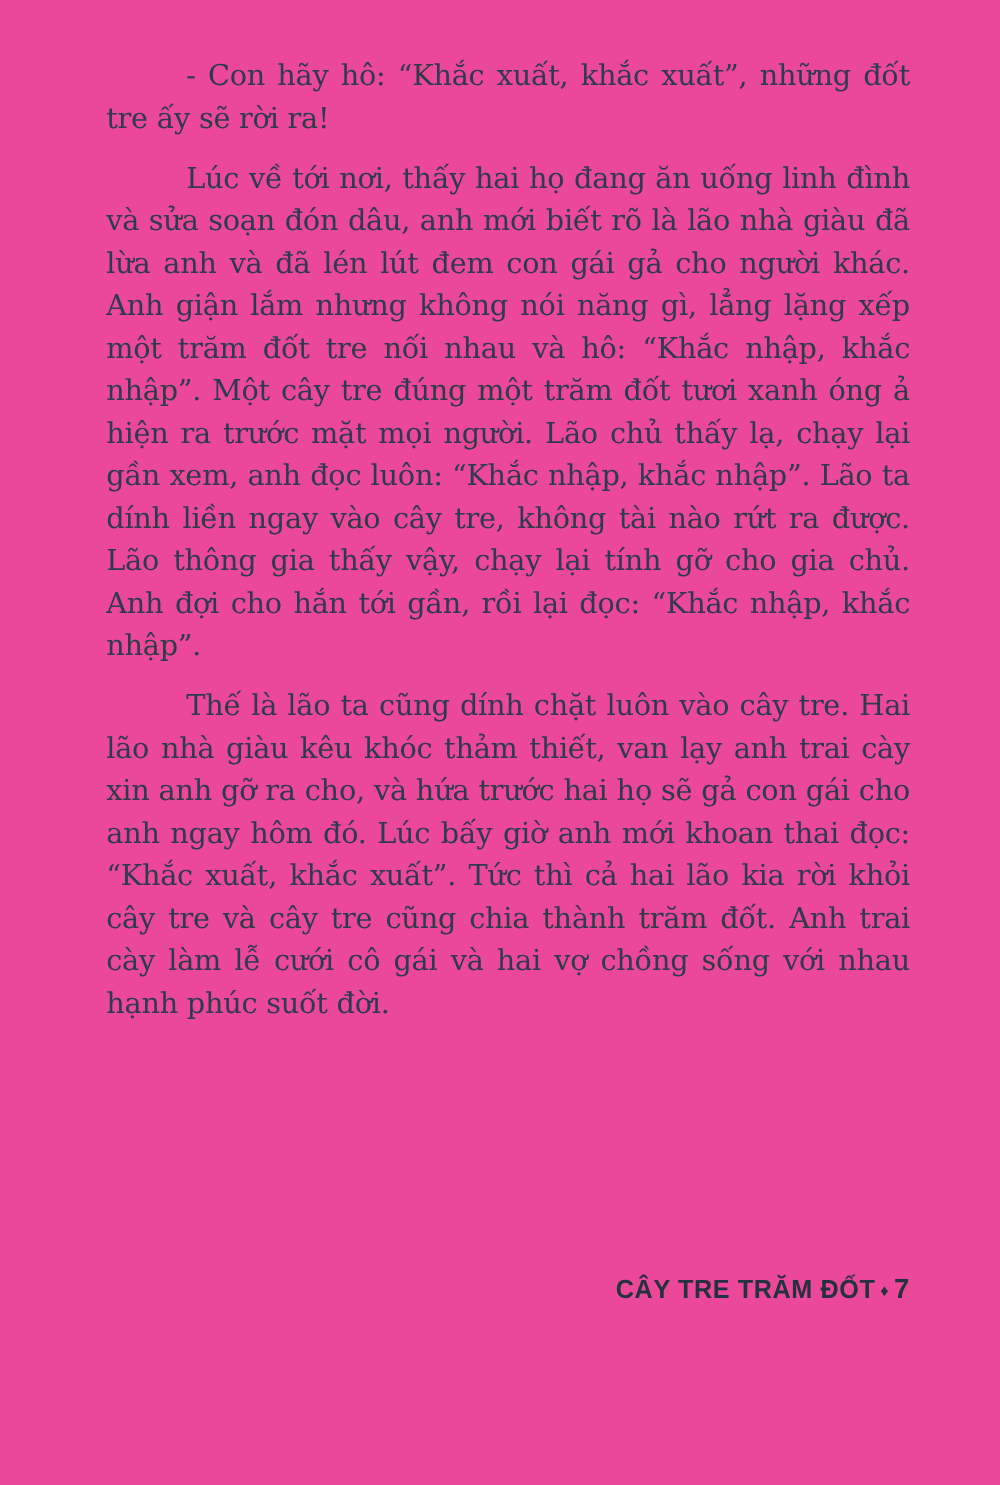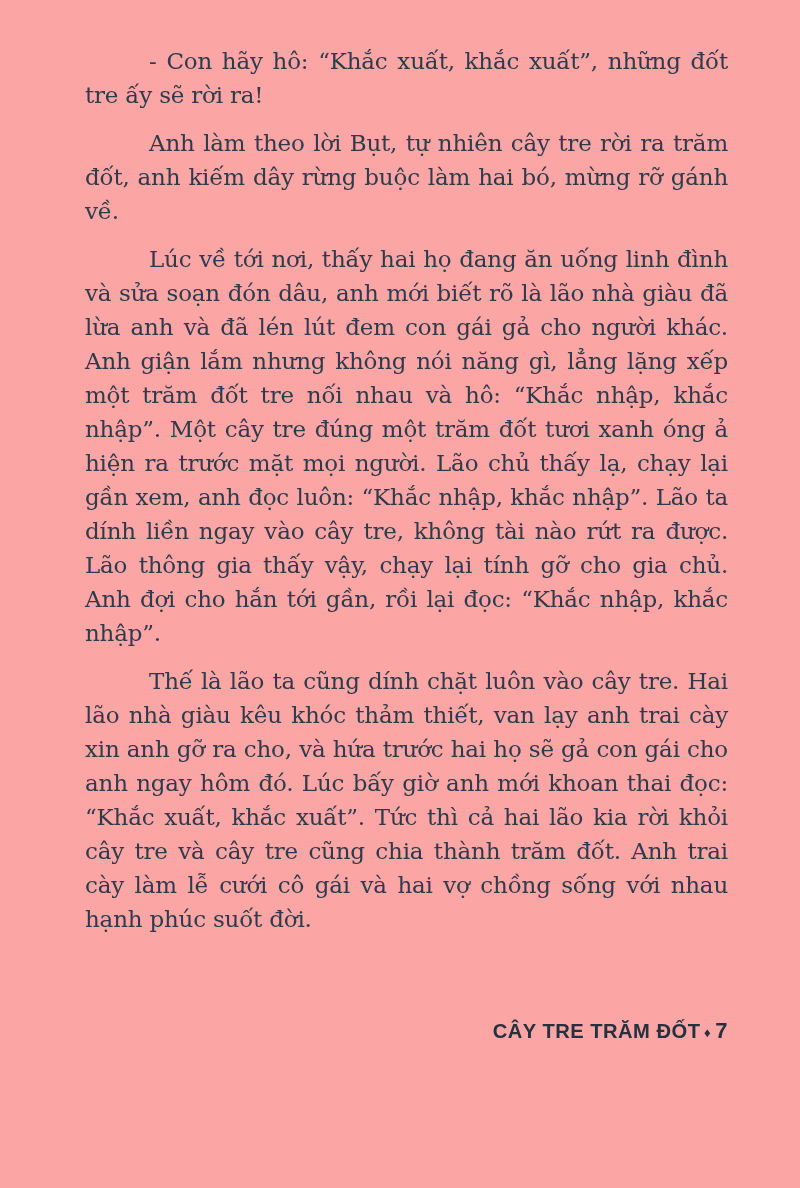--- a/index.html
+++ b/index.html
@@ -4,21 +4,21 @@
 <style>
   html, body {
     margin: 0;
     padding: 0;
     background: #ffffff;
   }
   .page {
     position: relative;
     width: 800px;
     height: 1188px;
-    background: #fca5a5;
+    background: #ec4899;
     overflow: hidden;
     font-family: "DejaVu Serif", serif;
   }
   .text-block {
     position: absolute;
     left: 85px;
     top: 44px;
     width: 643px;
     text-align: justify;
     color: #2d3b4c;
@@ -59,21 +59,20 @@
     font-size: 22px;
   }
 </style>
 </head>
 <body>
 
 <div class="page">
 
   <main class="text-block">
     <p>- Con hãy hô: “Khắc xuất, khắc xuất”, những đốt tre ấy sẽ rời ra!</p>
-    <p>Anh làm theo lời Bụt, tự nhiên cây tre rời ra trăm đốt, anh kiếm dây rừng buộc làm hai bó, mừng rỡ gánh về.</p>
     <p>Lúc về tới nơi, thấy hai họ đang ăn uống linh đình và sửa soạn đón dâu, anh mới biết rõ là lão nhà giàu đã lừa anh và đã lén lút đem con gái gả cho người khác. Anh giận lắm nhưng không nói năng gì, lẳng lặng xếp một trăm đốt tre nối nhau và hô: “Khắc nhập, khắc nhập”. Một cây tre đúng một trăm đốt tươi xanh óng ả hiện ra trước mặt mọi người. Lão chủ thấy lạ, chạy lại gần xem, anh đọc luôn: “Khắc nhập, khắc nhập”. Lão ta dính liền ngay vào cây tre, không tài nào rứt ra được. Lão thông gia thấy vậy, chạy lại tính gỡ cho gia chủ. Anh đợi cho hắn tới gần, rồi lại đọc: “Khắc nhập, khắc nhập”.</p>
     <p>Thế là lão ta cũng dính chặt luôn vào cây tre. Hai lão nhà giàu kêu khóc thảm thiết, van lạy anh trai cày xin anh gỡ ra cho, và hứa trước hai họ sẽ gả con gái cho anh ngay hôm đó. Lúc bấy giờ anh mới khoan thai đọc: “Khắc xuất, khắc xuất”. Tức thì cả hai lão kia rời khỏi cây tre và cây tre cũng chia thành trăm đốt. Anh trai cày làm lễ cưới cô gái và hai vợ chồng sống với nhau hạnh phúc suốt đời.</p>
   </main>
 
   <footer class="page-footer">
     <span class="running-title">CÂY TRE TRĂM ĐỐT</span>
     <span class="leaf-icon">♦</span>
     <span class="page-number">7</span>
   </footer>
 

